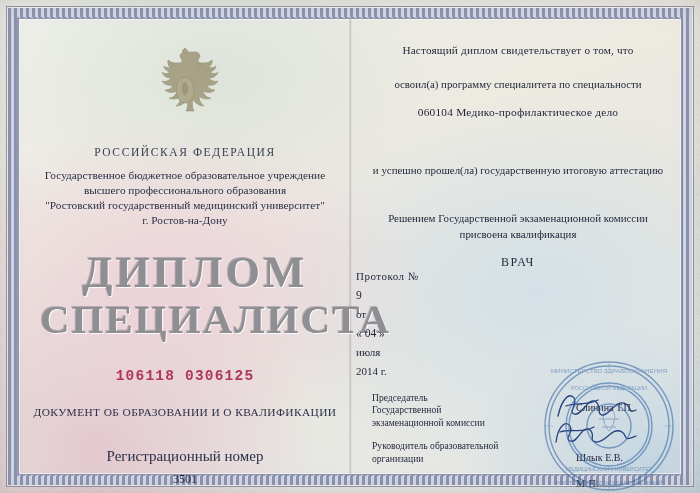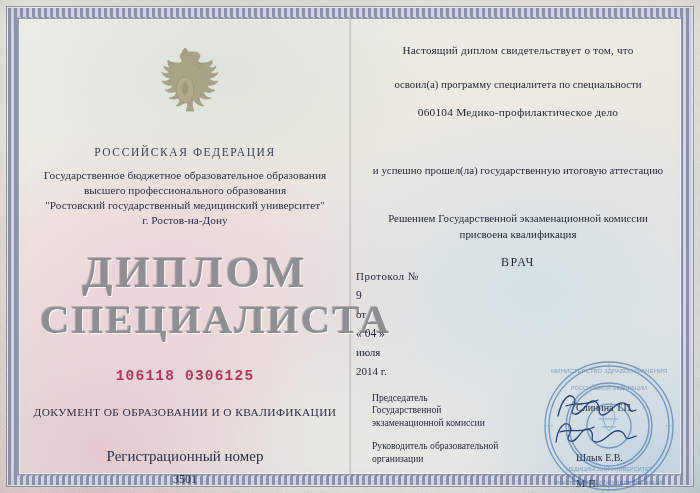--- a/index.html
+++ b/index.html
@@ -258,21 +258,21 @@
         <path d="M43 2l3 3-3 3-3-3z"></path>
         <path d="M29 16l3 3-3 3-3-3zM57 16l3 3-3 3-3-3z"></path>
       </g>
       <ellipse cx="43" cy="44" rx="9" ry="13" fill="#a79e7e" stroke="#8a8265" stroke-width="0.8"></ellipse>
       <path d="M43 36c-3 2-4 6-3 9 1 3 3 5 3 5s2-2 3-5c1-3 0-7-3-9z" fill="#8d8568"></path>
     </svg>
 
     <div class="rf-line">РОССИЙСКАЯ ФЕДЕРАЦИЯ</div>
 
     <div class="org">
-      <div>Государственное бюджетное образовательное образования</div>
+      <div>Государственное бюджетное образовательное учреждение</div>
       <div>высшего профессионального образования</div>
       <div>"Ростовский государственный медицинский университет"</div>
       <div>г. Ростов-на-Дону</div>
     </div>
 
     <div class="diplom-title">
       <div class="l1">ДИПЛОМ</div>
       <div class="l2">СПЕЦИАЛИСТА</div>
     </div>
 

